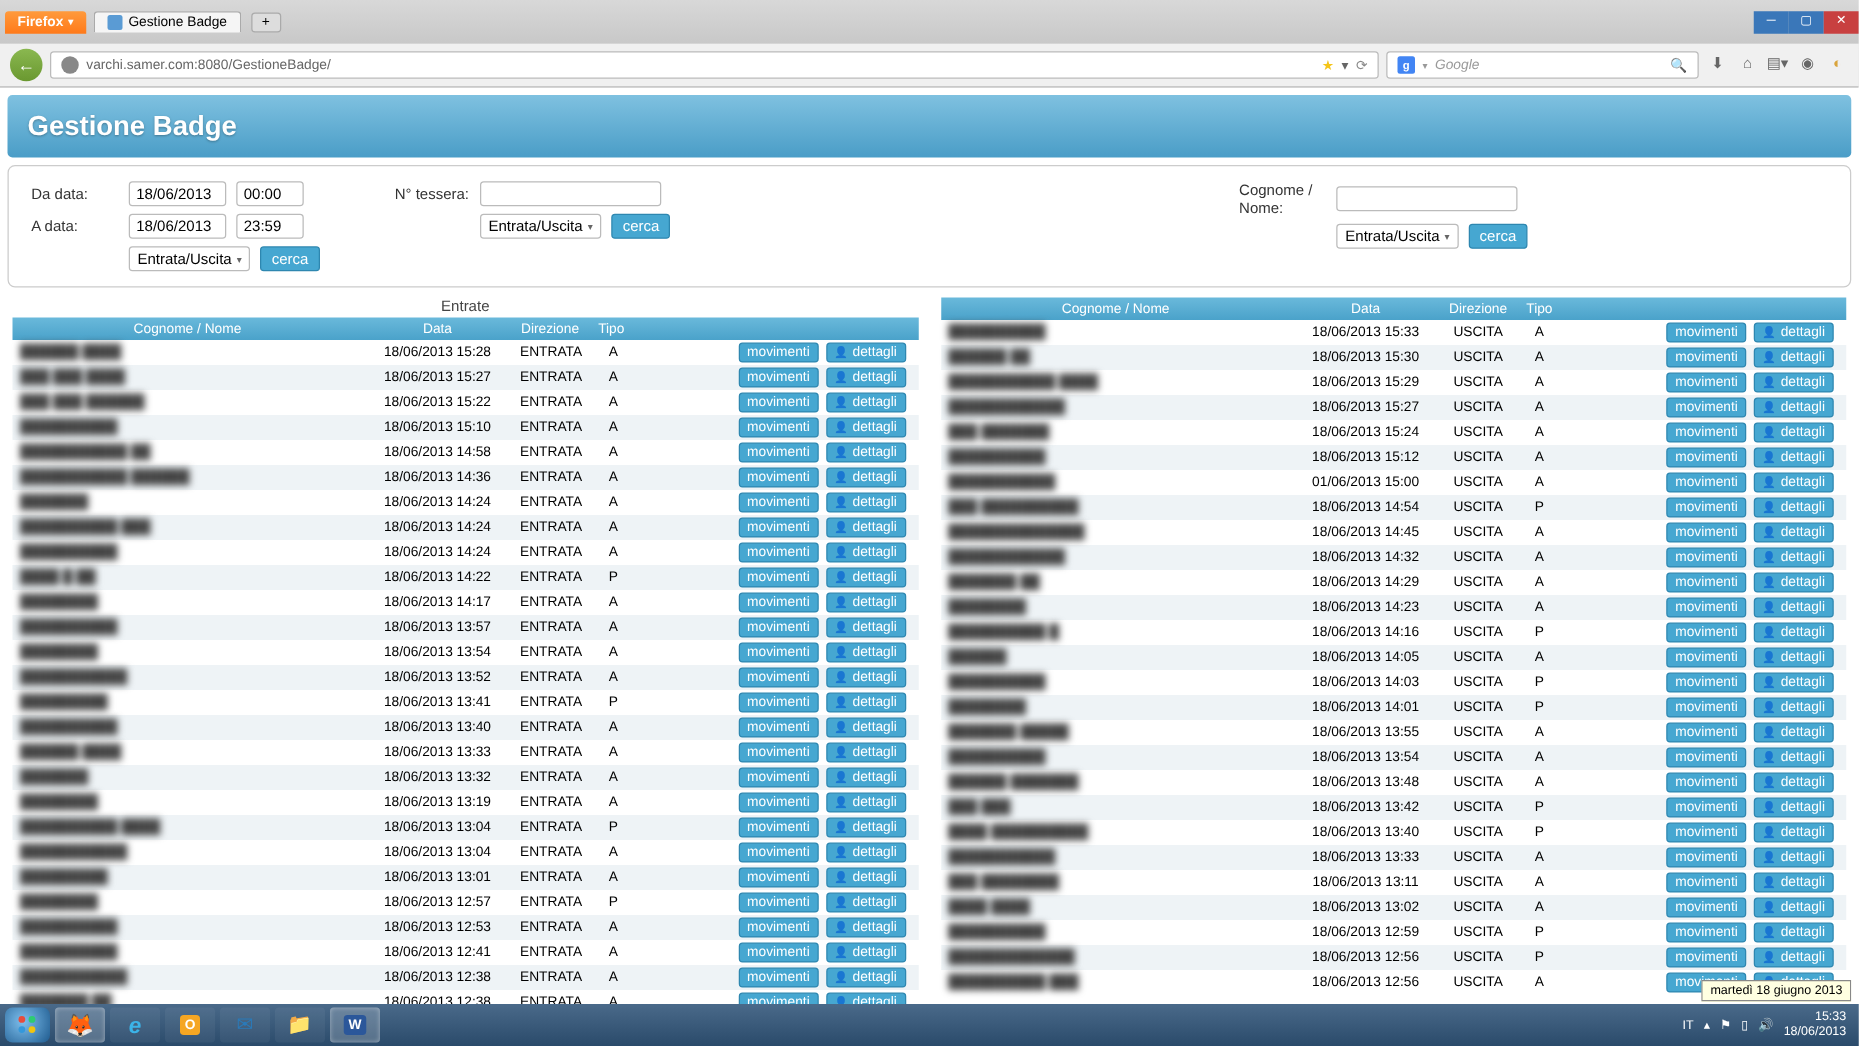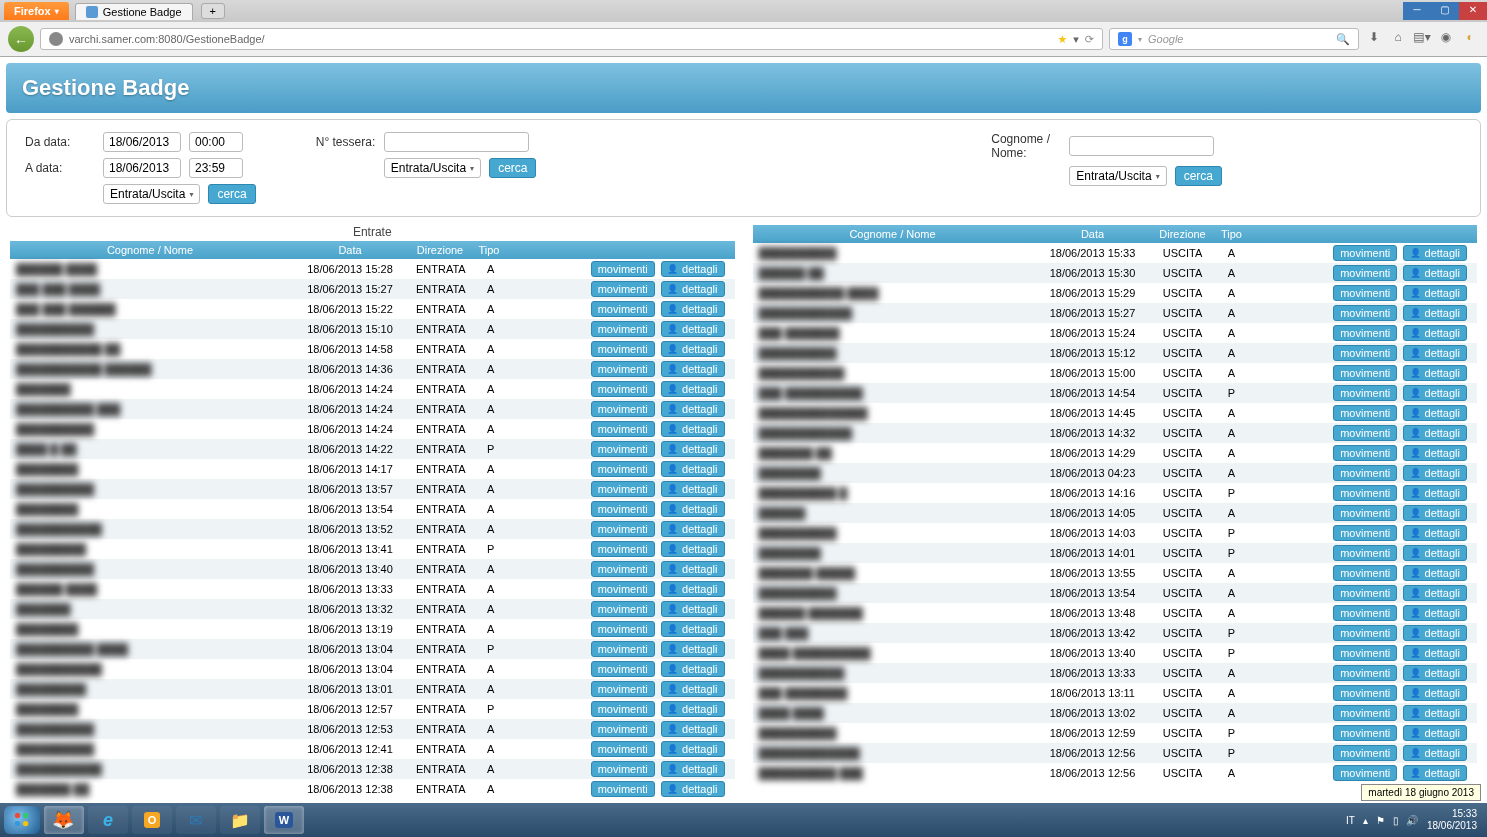--- a/index.html
+++ b/index.html
@@ -1,20 +1,20 @@
 <!DOCTYPE html>
 <html><head>
 <meta charset="utf-8">
 <style>
 * { box-sizing: border-box; margin: 0; padding: 0; }
 body { font-family: Arial, sans-serif; font-size: 12px; background: #fff; overflow: hidden; }
 
 
 .browser-chrome { background: linear-gradient(#e8e8e8, #d4d4d4); border-bottom: 1px solid #aaa; }
-.tab-bar { display: flex; align-items: center; height: 22px; background: linear-gradient(#d8d8d8, #c8c8c8); }
+.tab-bar { display: flex; align-items: center; height: 35px; background: linear-gradient(#d8d8d8, #c8c8c8); }
 .ff-button { background: linear-gradient(#ff9a3c, #ff7a1a); color: #fff; font-weight: bold; padding: 3px 10px; border-radius: 3px 3px 0 0; margin-left: 4px; font-size: 11px; display: flex; align-items: center; gap: 4px; }
 .ff-button::after { content: "▾"; font-size: 8px; }
 .tab { background: #f5f5f5; border: 1px solid #aaa; border-bottom: none; border-radius: 3px 3px 0 0; padding: 2px 10px; margin-left: 6px; display: flex; align-items: center; gap: 5px; font-size: 11px; }
 .tab .favicon { width: 12px; height: 12px; background: #5a9bd4; border-radius: 2px; }
 .new-tab { background: #ddd; border: 1px solid #aaa; border-radius: 3px; width: 24px; height: 16px; margin-left: 8px; text-align: center; line-height: 14px; font-size: 11px; cursor: pointer; }
 .win-controls { margin-left: auto; display: flex; }
 .win-btn { width: 28px; height: 18px; text-align: center; line-height: 16px; font-size: 10px; cursor: pointer; }
 .win-min { background: #3a77b9; color: #fff; }
 .win-max { background: #3a77b9; color: #fff; }
 .win-close { background: #c84040; color: #fff; }
@@ -525,21 +525,21 @@
             <div class="col-data">18/06/2013 15:12</div>
             <div class="col-dir">USCITA</div>
             <div class="col-tipo">A</div>
             <div class="col-btn">
               <button class="mini-btn">movimenti</button>
               <button class="mini-btn"><span class="ic">👤</span>dettagli</button>
             </div>
           </div>
           <div class="grid-row">
             <div class="col-name"><span class="redact">███████████</span></div>
-            <div class="col-data">18/06/2013 15:00</div>
+            <div class="col-data">01/06/2013 15:00</div>
             <div class="col-dir">USCITA</div>
             <div class="col-tipo">A</div>
             <div class="col-btn">
               <button class="mini-btn">movimenti</button>
               <button class="mini-btn"><span class="ic">👤</span>dettagli</button>
             </div>
           </div>
           <div class="grid-row">
             <div class="col-name"><span class="redact">███ ██████████</span></div>
             <div class="col-data">18/06/2013 14:54</div>
@@ -575,21 +575,21 @@
             <div class="col-data">18/06/2013 14:29</div>
             <div class="col-dir">USCITA</div>
             <div class="col-tipo">A</div>
             <div class="col-btn">
               <button class="mini-btn">movimenti</button>
               <button class="mini-btn"><span class="ic">👤</span>dettagli</button>
             </div>
           </div>
           <div class="grid-row">
             <div class="col-name"><span class="redact">████████</span></div>
-            <div class="col-data">18/06/2013 04:23</div>
+            <div class="col-data">18/06/2013 14:23</div>
             <div class="col-dir">USCITA</div>
             <div class="col-tipo">A</div>
             <div class="col-btn">
               <button class="mini-btn">movimenti</button>
               <button class="mini-btn"><span class="ic">👤</span>dettagli</button>
             </div>
           </div>
           <div class="grid-row">
             <div class="col-name"><span class="redact">██████████ █</span></div>
             <div class="col-data">18/06/2013 14:16</div>

